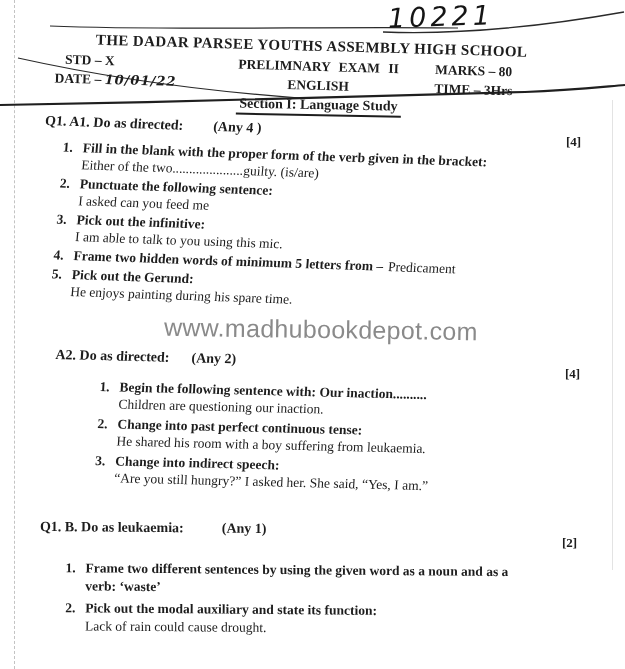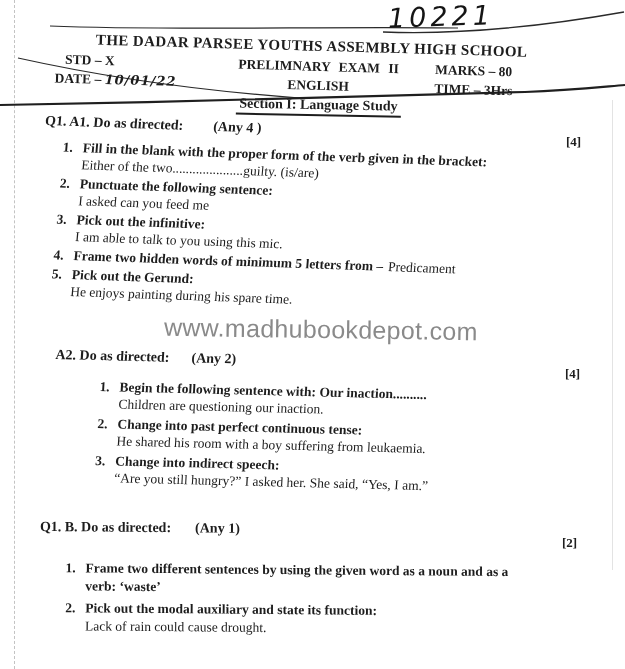--- a/index.html
+++ b/index.html
@@ -69,21 +69,21 @@
   .q1a1 .items{margin-left:20px;}
 
   .q1a2{left:56px;top:346px;width:525px;transform:rotate(1.4deg) skewX(-2deg);transform-origin:0 0;}
   .q1a2 .items{margin-left:46px;margin-top:14px;}
   .q1a2 .item{margin-bottom:3px;}
   .q1a2 .qheading .any{margin-left:22px;}
 
   .q1b{left:40px;top:518px;width:545px;transform:rotate(0.5deg);transform-origin:0 0;line-height:18.5px;}
   .q1b .items{margin-left:26px;margin-top:22px;}
   .q1b .item{margin-bottom:3px;}
-  .q1b .qheading .any{margin-left:24px;}
+  .q1b .qheading .any{margin-left:38px;}
 
   
   .marks{position:absolute;font-weight:bold;font-size:13px;}
   .marks-a1{left:566px;top:134px;}
   .marks-a2{left:565px;top:366px;}
   .marks-b{left:562px;top:535px;}
 
   
   .watermark{
     position:absolute;left:164px;top:315px;
@@ -203,21 +203,21 @@
           <div class="example">“Are you still hungry?” I asked her. She said, “Yes, I am.”</div>
         </div>
       </div>
     </div>
   </div>
 
   <div class="marks marks-b">[2]</div>
 
   <div class="qblock q1b">
     <div class="qheading">
-      <span>Q1. B. Do as directed:</span>
+      <span>Q1. B. Do as leukaemia:</span>
       <span class="any">(Any 1)</span>
     </div>
     <div class="items">
       <div class="item">
         <span class="num">1.</span>
         <div class="itxt">
           <div class="prompt">Frame two different sentences by using the given word as a noun and as a</div>
           <div class="prompt">verb: ‘waste’</div>
         </div>
       </div>

